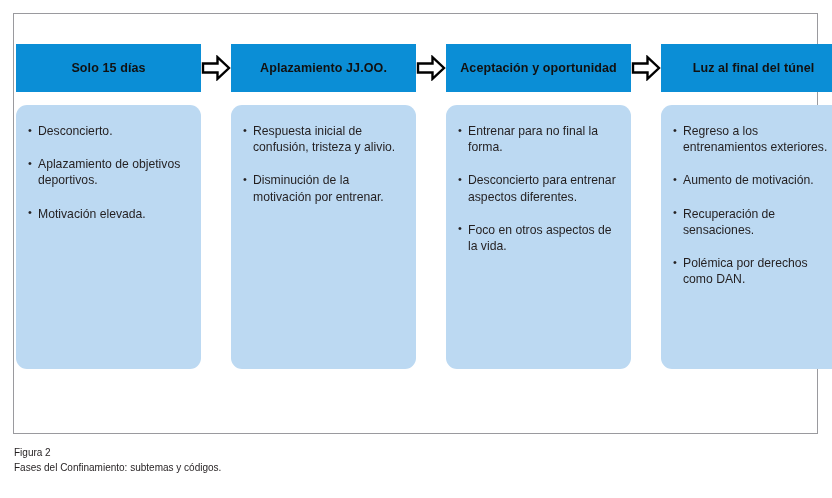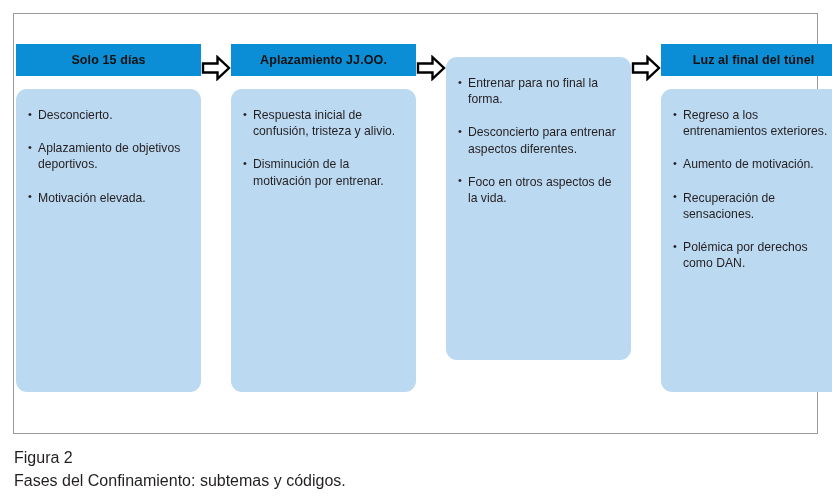--- a/index.html
+++ b/index.html
@@ -47,21 +47,21 @@
 
   .column {
     width: 185px;
     flex: 0 0 185px;
     display: flex;
     flex-direction: column;
   }
 
   
   .phase-header {
-    height: 32px;
+    height: 48px;
     background: #0b8ed6;
     color: #111111;
     display: flex;
     align-items: center;
     justify-content: center;
     text-align: center;
     font-size: 12.5px;
     font-weight: bold;
     line-height: 1.2;
     letter-spacing: 0.1px;
@@ -77,21 +77,21 @@
     align-items: center;
     justify-content: center;
   }
   .arrow-wrap svg { display: block; }
 
   
   .phase-card {
     margin-top: 13px;
     background: #bcd9f2;
     border-radius: 11px;
-    height: 303px;
+    height: 264px;
     box-sizing: border-box;
     padding: 18px 12px 10px 12px;
   }
 
   .bullet-list {
     margin: 0;
     padding: 0;
     list-style: none;
   }
   .bullet-item {
@@ -112,21 +112,21 @@
   }
 
   
   .caption {
     position: absolute;
     left: 14px;
     top: 446px;
     width: 700px;
   }
   .caption-line {
-    font-size: 16px;
+    font-size: 10px;
     line-height: 1.45;
     color: #231f20;
   }
 </style>
 </head>
 <body>
 
 <div id="page">
 
   <div class="figure-frame"></div>
@@ -164,20 +164,21 @@
 
     <div class="arrow-wrap">
       <span>
         <svg width="30" height="26" viewBox="0 0 30 26" aria-hidden="true">
           <path d="M2 8.5 H16.5 V2.2 L28 13 L16.5 23.8 V17.5 H2 Z" fill="#ffffff" stroke="#000000" stroke-width="2.4" stroke-linejoin="miter"></path>
         </svg>
       </span>
     </div>
 
     <div class="column">
+      <div class="phase-header">Aceptación y oportunidad</div>
       <div class="phase-card">
         <ul class="bullet-list">
           <li class="bullet-item">Entrenar para no final la forma.</li>
           <li class="bullet-item">Desconcierto para entrenar aspectos diferentes.</li>
           <li class="bullet-item">Foco en otros aspectos de la vida.</li>
         </ul>
       </div>
     </div>
 
     <div class="arrow-wrap">

